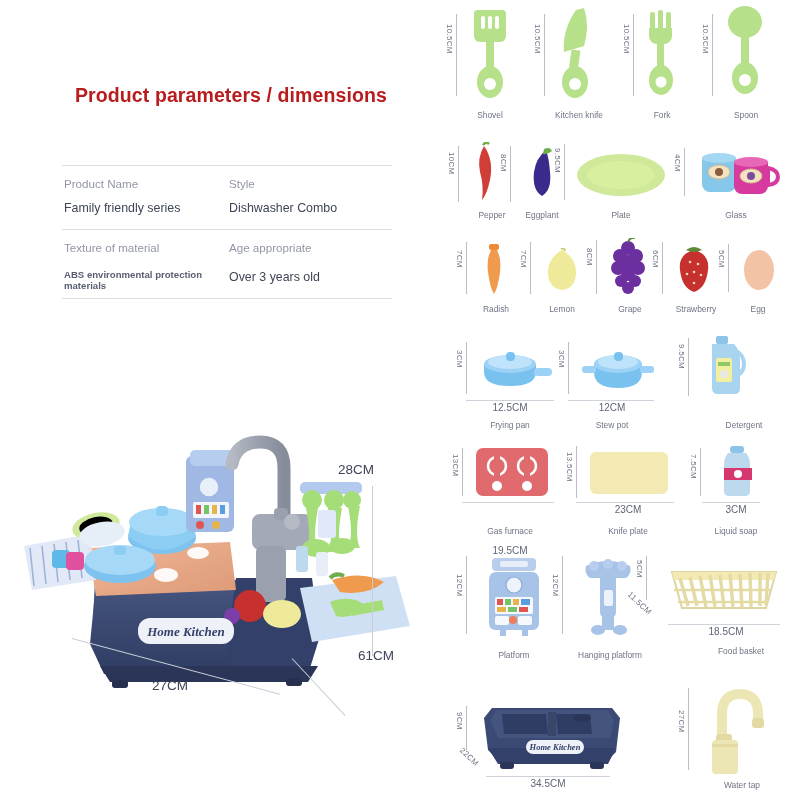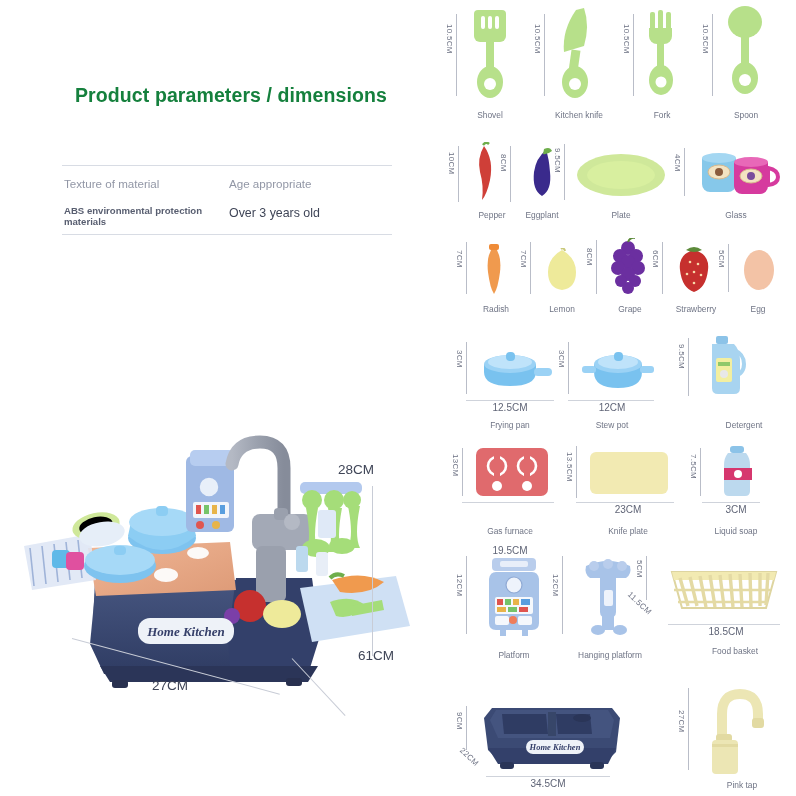--- a/index.html
+++ b/index.html
@@ -3,21 +3,21 @@
 <meta charset="utf-8">
 <style>
   html,body{margin:0;padding:0;background:#fff;}
   body{width:796px;height:796px;position:relative;overflow:hidden;
        font-family:"Liberation Sans","DejaVu Sans",sans-serif;color:#4a4f63;}
 
   
   #left-panel{position:absolute;left:0;top:0;width:440px;height:796px;}
 
   #page-title{position:absolute;left:75px;top:84px;font-size:19.5px;font-weight:700;
-              color:#15803d;letter-spacing:.1px;white-space:nowrap;}
+              color:#b91c1c;letter-spacing:.1px;white-space:nowrap;}
 
   #spec-table{position:absolute;left:62px;top:165px;width:330px;}
   .spec-group{border-top:1px solid #d8dce4;}
   #spec-table .spec-group:last-child{border-bottom:1px solid #d8dce4;}
   .spec-row{display:flex;}
   .spec-cell{width:50%;box-sizing:border-box;padding:0 2px;}
   .lbl{font-size:11.6px;color:#9297a6;padding-top:11px;padding-bottom:3px;
        line-height:1.25;display:flex;align-items:center;}
   .val{font-size:12.4px;color:#3f4557;padding-top:7px;padding-bottom:12px;
        line-height:1.25;font-weight:400;}
@@ -49,20 +49,30 @@
 </style>
 </head>
 <body>
 
 <div id="left-panel">
 
   <div id="page-title">Product parameters / dimensions</div>
 
   <div id="spec-table">
 
+    <div class="spec-group">
+      <div class="spec-row">
+        <div class="spec-cell lbl">Product Name</div>
+        <div class="spec-cell lbl">Style</div>
+      </div>
+      <div class="spec-row">
+        <div class="spec-cell val">Family friendly series</div>
+        <div class="spec-cell val">Dishwasher Combo</div>
+      </div>
+    </div>
 
     <div class="spec-group">
       <div class="spec-row">
         <div class="spec-cell lbl">Texture of material</div>
         <div class="spec-cell lbl">Age appropriate</div>
       </div>
       <div class="spec-row">
         <div class="spec-cell lbl tight">ABS environmental protection materials</div>
         <div class="spec-cell val mid">Over 3 years old</div>
       </div>
@@ -500,21 +510,21 @@
           <path d="M92 11 L93 45"></path>
         <path d="M102 11 L102 44"></path>
           <path d="M110 11 L108 43"></path>
       </g>
       <path d="M16 28 L112 28" stroke="#e4daa4" stroke-width="2.6"></path>
       <path d="M20 40 L110 40" stroke="#e4daa4" stroke-width="2.6"></path>
     </svg>
     <div class="dimv" style="left:192px;top:42px;transform:rotate(43deg);font-size:8px;">11.5CM</div>
     <div class="dimline-h" style="left:228px;top:76px;width:112px;"></div>
     <div class="dimh" style="left:286px;top:78px;">18.5CM</div>
-    <div class="cap" style="left:272px;top:98px;padding-left:46px;">Food basket</div>
+    <div class="cap" style="left:278px;top:98px;padding-left:46px;">Food basket</div>
   </div>
 
   <div class="item-row" style="top:676px;height:120px;">
     <div class="dimline-v" style="left:26px;top:30px;height:44px;"></div>
     <div class="dimv" style="left:24px;top:36px;">9CM</div>
     <svg class="item" style="left:38px;top:18px;" width="156" height="78">
       <path d="M14 14 L134 14 L142 24 L138 58 L128 68 L22 68 L10 56 L6 24 Z" fill="#3b4a74"></path>
       <path d="M18 16 L130 16 L136 26 L132 44 L20 44 L12 26 Z" fill="#44547f"></path>
       <path d="M24 20 L68 20 L70 40 L26 40 Z" fill="#2f3c63"></path>
       <path d="M78 20 L112 20 L114 40 L80 40 Z" fill="#2f3c63"></path>
@@ -532,16 +542,16 @@
 
     <div class="dimline-v" style="left:248px;top:12px;height:82px;"></div>
     <div class="dimv" style="left:246px;top:34px;">27CM</div>
     <svg class="item" style="left:266px;top:8px;" width="72" height="92">
       <path d="M16 52 L16 30 Q16 10 34 10 Q52 10 52 30 L52 36" stroke="#ece6b4" stroke-width="10" fill="none" stroke-linecap="round"></path>
       <rect x="46" y="34" width="12" height="10" rx="3" fill="#e2daa2"></rect>
       <rect x="10" y="50" width="16" height="8" rx="3" fill="#e2daa2"></rect>
       <rect x="6" y="56" width="26" height="34" rx="4" fill="#ece6b4"></rect>
       <rect x="6" y="60" width="26" height="3" fill="#e2daa2"></rect>
     </svg>
-    <div class="cap" style="left:302px;top:104px;">Pink tap</div>
+    <div class="cap" style="left:302px;top:104px;">Water tap</div>
   </div>
 
 </div>
 
 </body></html>

